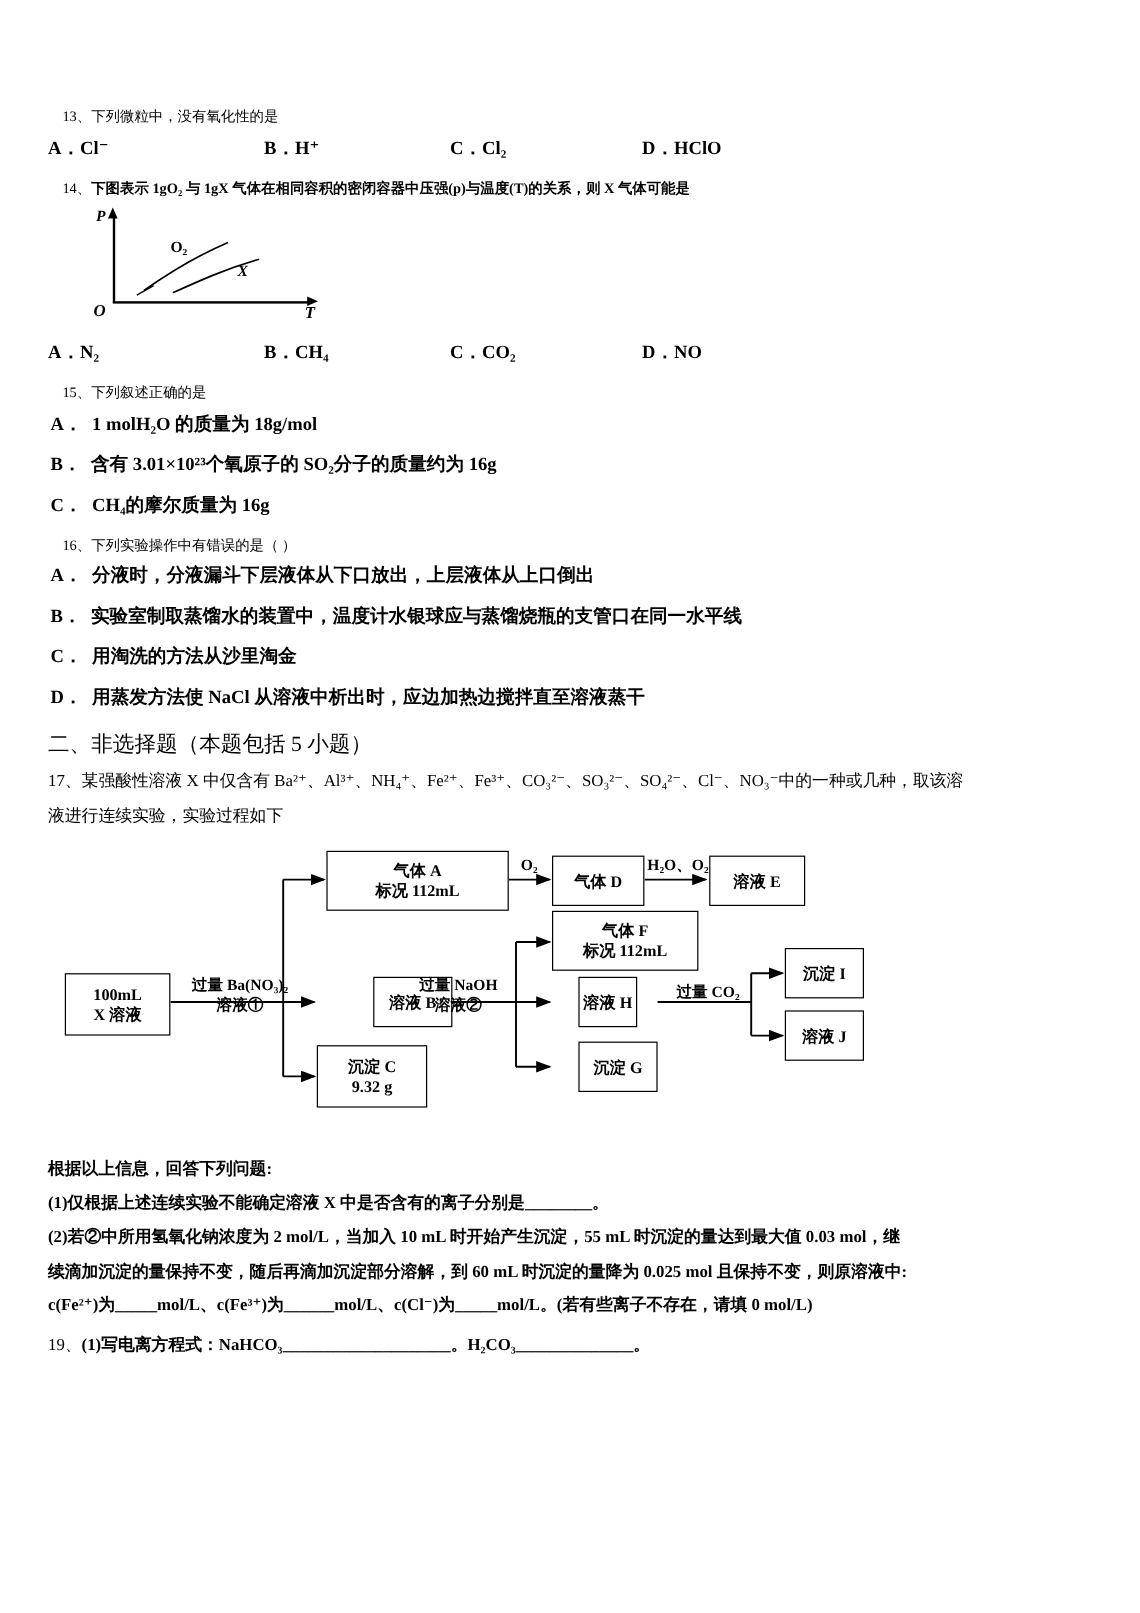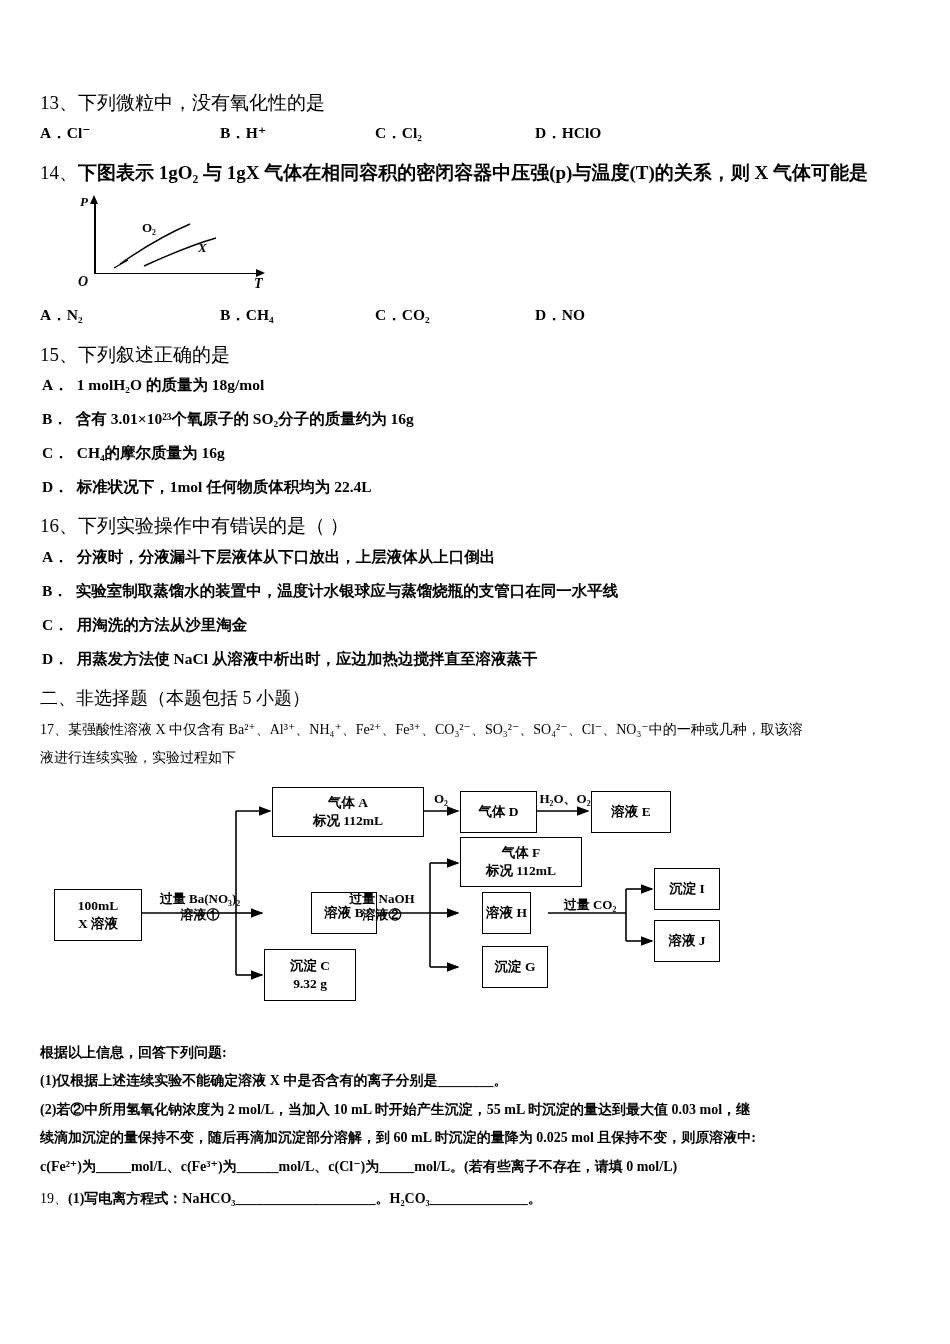--- a/index.html
+++ b/index.html
@@ -21,23 +21,23 @@
     height: 1344px;
     padding: 0;
   }
   .content {
     position: absolute;
     left: 40px;
     top: 88px;
     width: 875px;
   }
   .q-line {
-    font-size: 19px;
+    font-size: 12px;
     line-height: 1.55;
-    margin: 0 0 6px 0;
+    margin: 0 0 6px 12px;
   }
   .q-num {
     font-family: "Liberation Serif", serif;
   }
   .bold {
     font-weight: bold;
   }
   .opts-row {
     display: flex;
     font-size: 15.5px;
@@ -200,21 +200,20 @@
       <div class="opt opt-c"><span>C．</span><span>CO₂</span></div>
       <div class="opt opt-d"><span>D．</span><span>NO</span></div>
     </div>
 
     <div class="q-line">
       <span class="q-num">15、</span><span>下列叙述正确的是</span>
     </div>
     <div class="stmt"><span class="lbl">A．</span><span>1 molH₂O 的质量为 18g/mol</span></div>
     <div class="stmt"><span class="lbl">B．</span><span>含有 3.01×10²³个氧原子的 SO₂分子的质量约为 16g</span></div>
     <div class="stmt"><span class="lbl">C．</span><span>CH₄的摩尔质量为 16g</span></div>
-    <div class="stmt"><span class="lbl">D．</span><span>标准状况下，1mol 任何物质体积均为 22.4L</span></div>
 
     <div class="q-line">
       <span class="q-num">16、</span><span>下列实验操作中有错误的是（        ）</span>
     </div>
     <div class="stmt"><span class="lbl">A．</span><span>分液时，分液漏斗下层液体从下口放出，上层液体从上口倒出</span></div>
     <div class="stmt"><span class="lbl">B．</span><span>实验室制取蒸馏水的装置中，温度计水银球应与蒸馏烧瓶的支管口在同一水平线</span></div>
     <div class="stmt"><span class="lbl">C．</span><span>用淘洗的方法从沙里淘金</span></div>
     <div class="stmt"><span class="lbl">D．</span><span>用蒸发方法使 NaCl 从溶液中析出时，应边加热边搅拌直至溶液蒸干</span></div>
 
     <div class="sec-head">二、非选择题（本题包括 5 小题）</div>

